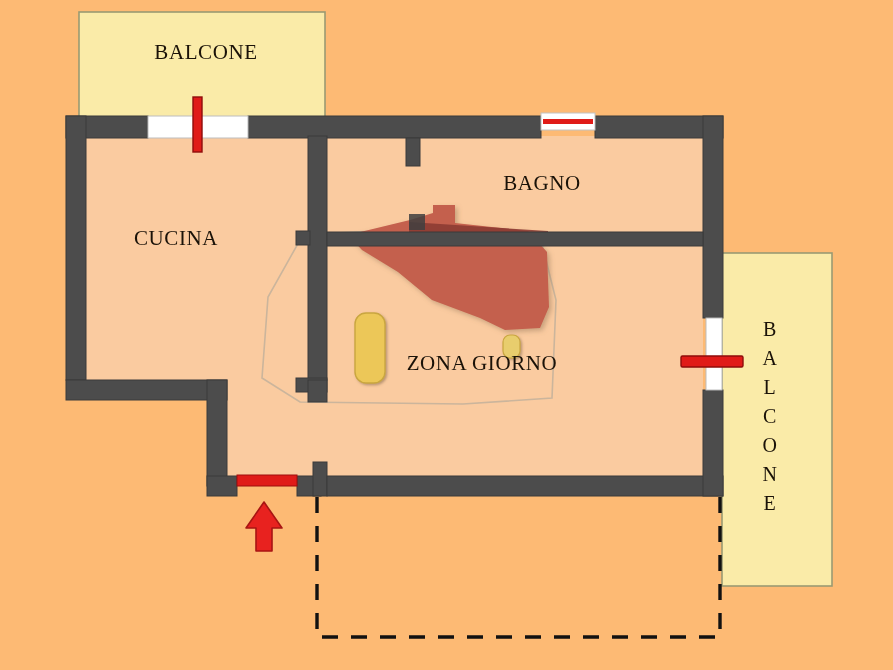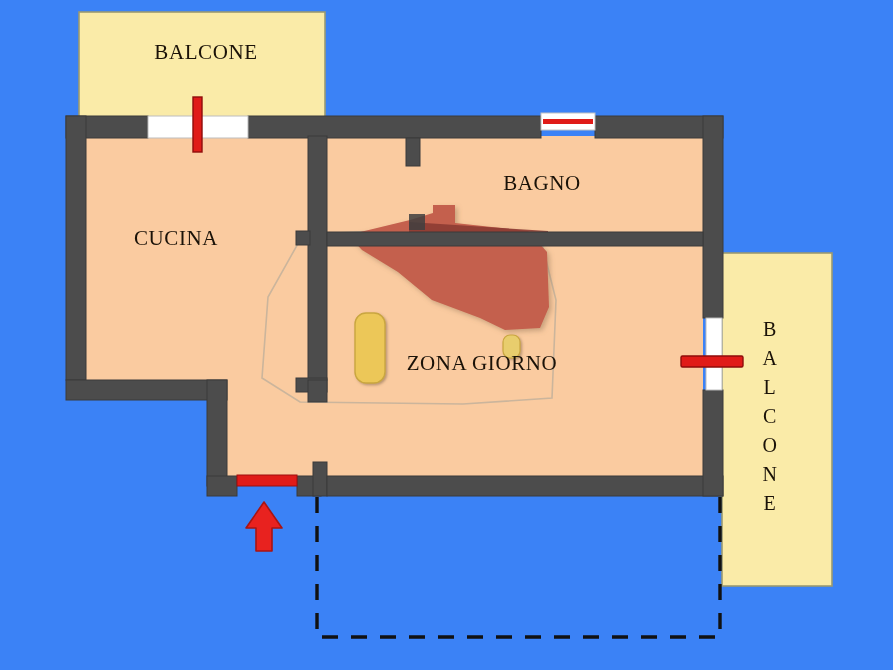--- a/index.html
+++ b/index.html
@@ -11,21 +11,21 @@
   body {
     width: 893px;
     height: 670px;
     overflow: hidden;
     font-family: "Liberation Serif", serif;
   }
   #plan-root {
     position: relative;
     width: 893px;
     height: 670px;
-    background: #3b82f6;
+    background: #fdba74;
     text-align: right;
   }
   #plan-svg {
     display: block;
     width: 893px;
     height: 670px;
   }
   .room-label {
     font-family: "Liberation Serif", serif;
     fill: #1a1208;

